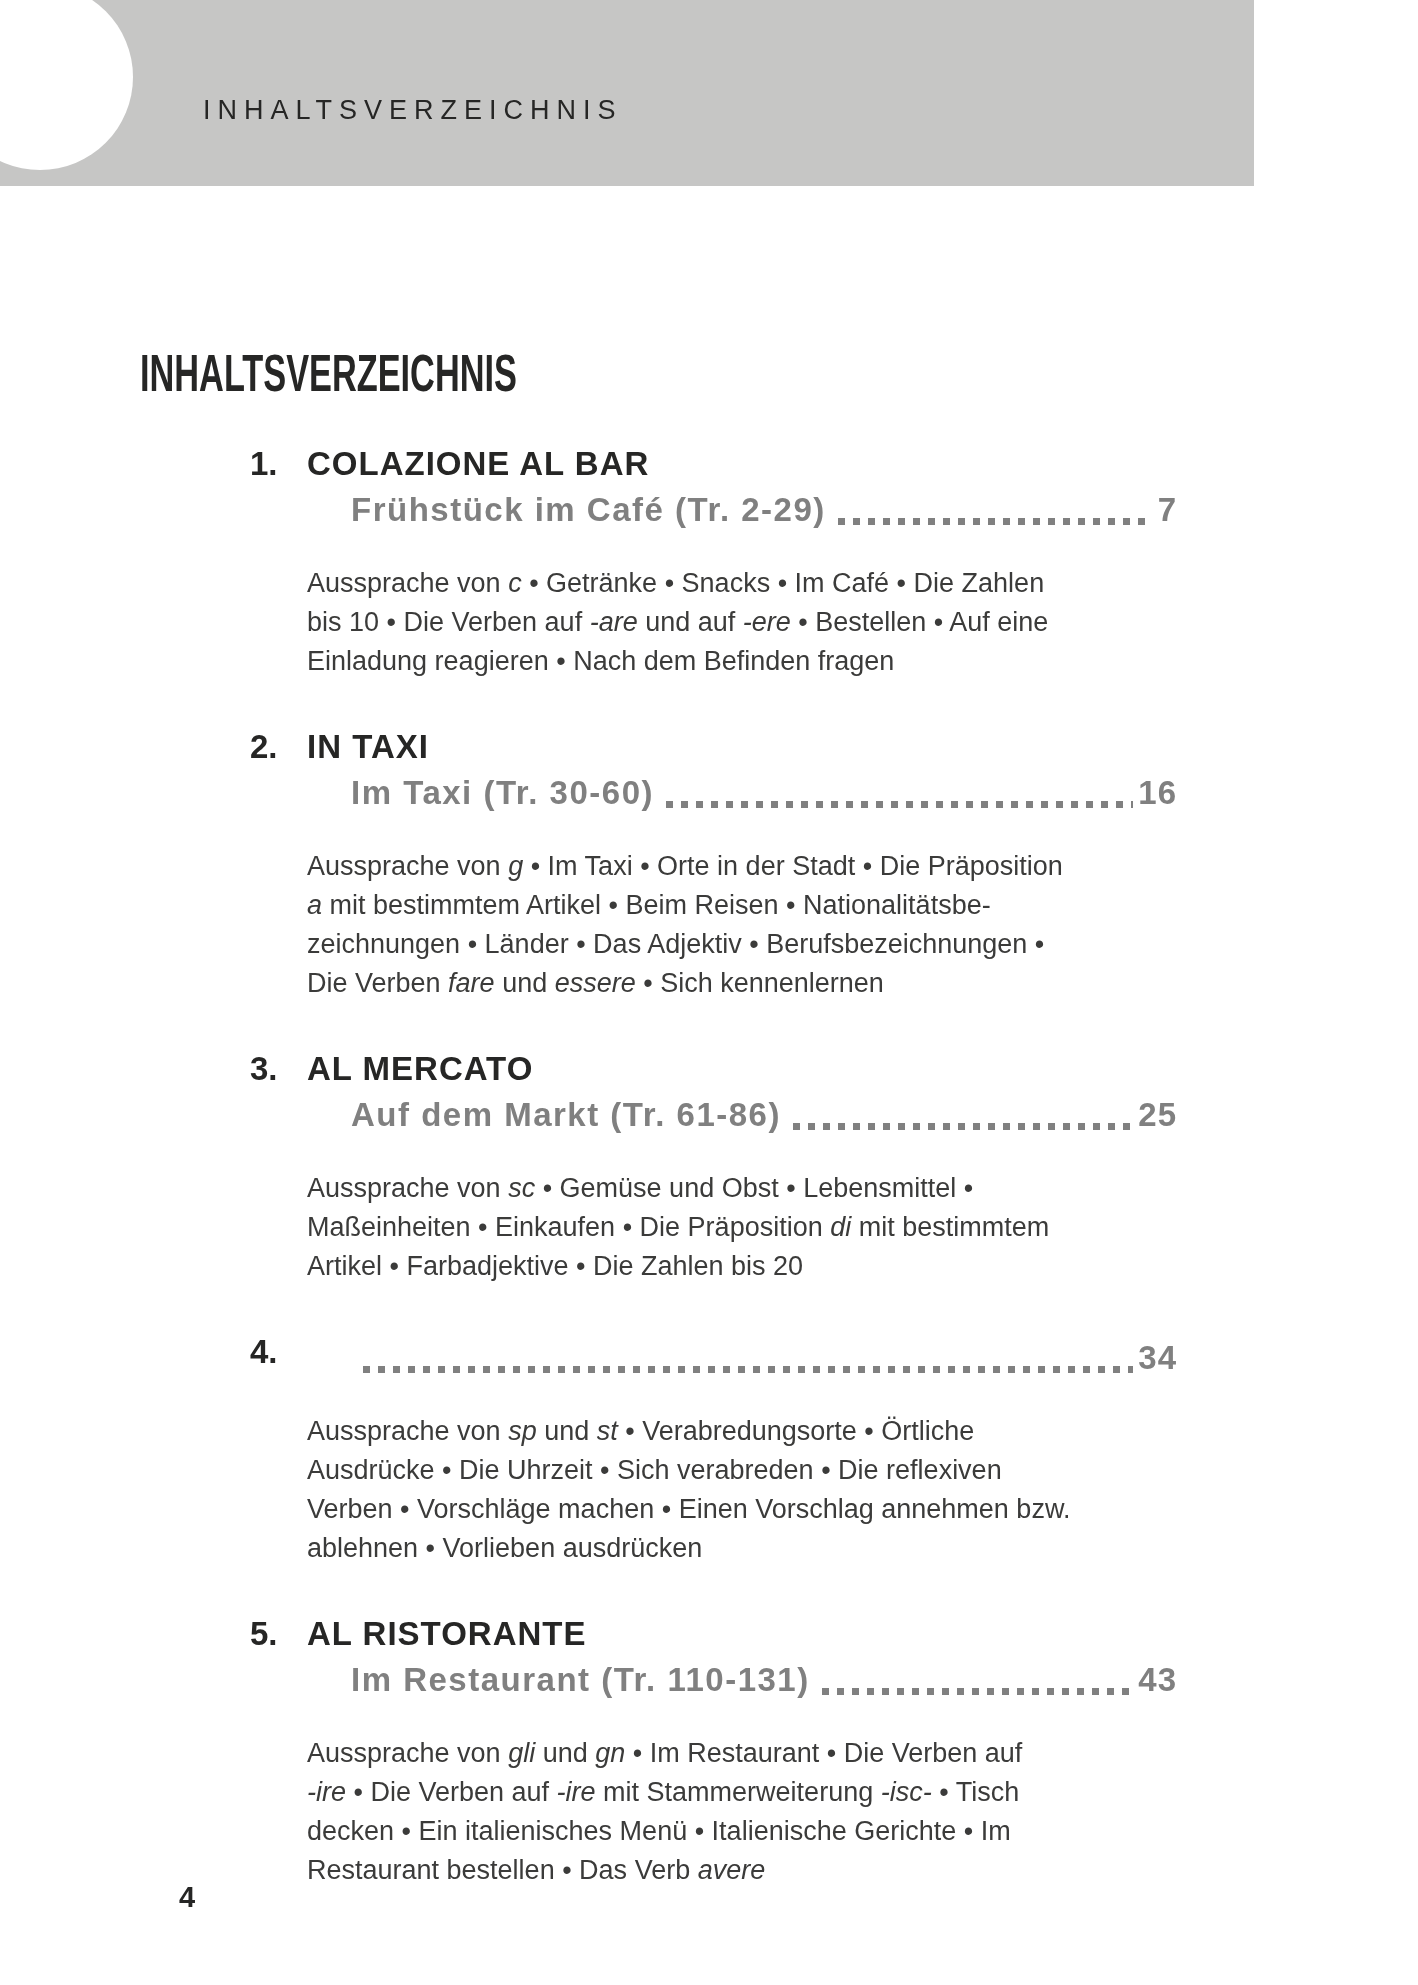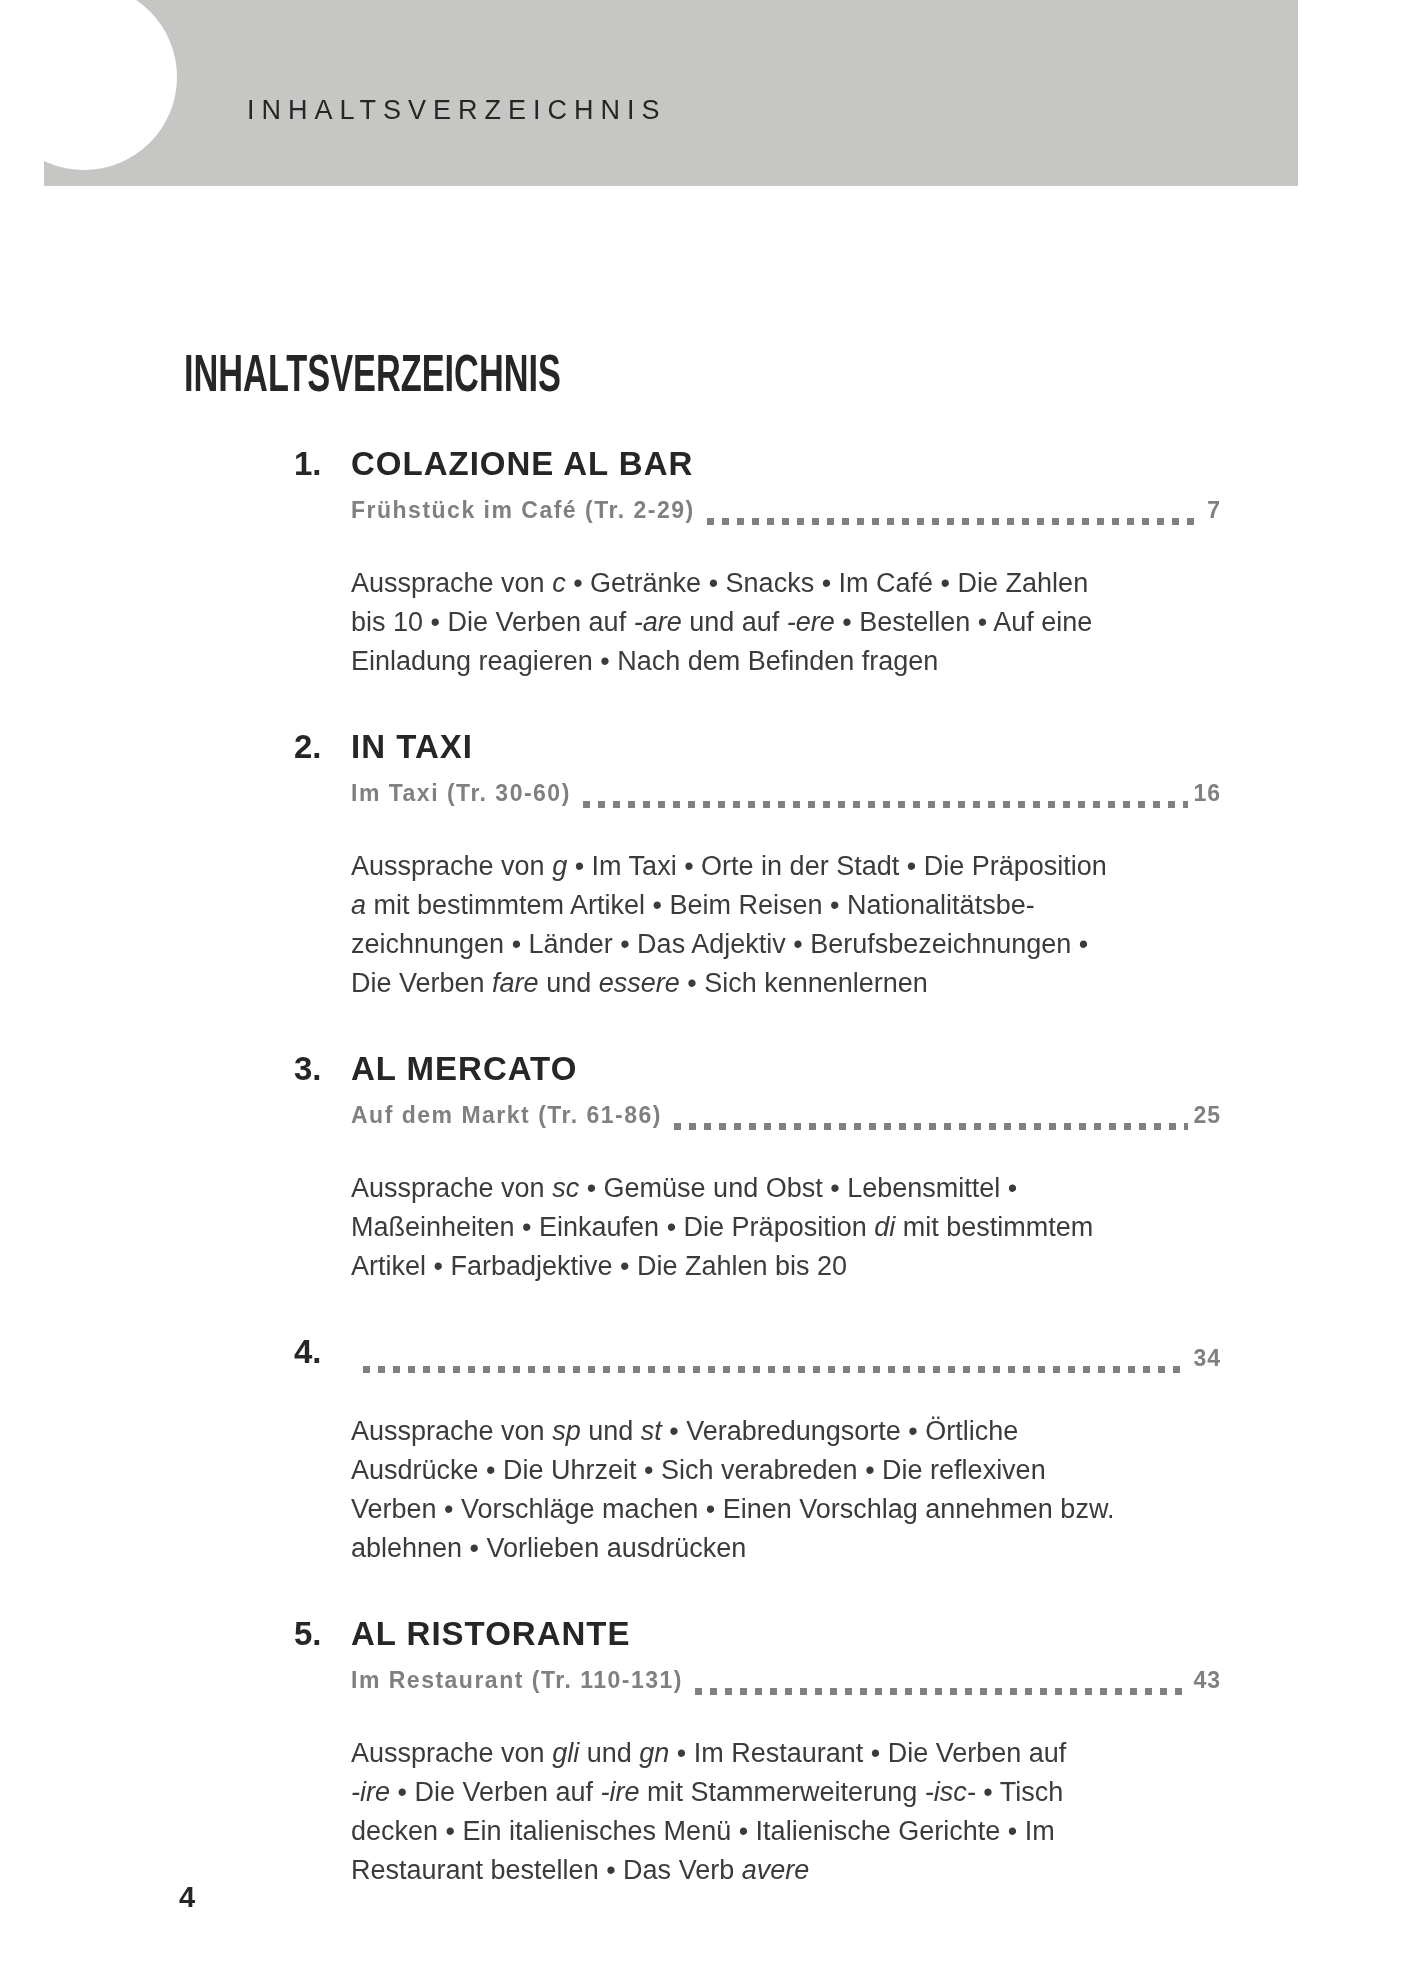--- a/index.html
+++ b/index.html
@@ -2,21 +2,20 @@
 <html lang="de" style="--band: #c6c6c5; --ink: #262625; --gray: #808080; --text: #3b3b3a;"><head>
 <meta charset="utf-8">
 <style>
   html,body{margin:0;padding:0;background:#ffffff;}
   .page{
     position:relative;
     width:1254px;height:1985px;
     background:#ffffff;
     font-family:"Liberation Sans","DejaVu Sans",sans-serif;
     overflow:hidden;
-    padding-left:44px;
   }
   
   .header-band{
     position:relative;height:186px;
     background:var(--band,#c6c6c5);
     overflow:hidden;
   }
   .header-circle{
     position:absolute;left:-53px;top:-16px;
     width:186px;height:186px;border-radius:50%;
@@ -48,22 +47,23 @@
   }
   .entry-title{
     grid-column:2;
     font-size:33px;line-height:40px;font-weight:700;
     letter-spacing:1px;color:var(--ink,#262625);
     white-space:nowrap;
   }
   .subtitle-row{
     grid-column:2;display:flex;align-items:baseline;
     margin-top:6px;
-    font-size:23px;line-height:40px;font-weight:700;
+    font-size:33px;line-height:40px;font-weight:700;
     color:var(--gray,#808080);
+    margin-left:44px;
   }
   .subtitle-text{flex:0 0 auto;letter-spacing:1.5px;white-space:nowrap;}
   .dot-leader{
     flex:1 1 auto;align-self:flex-end;
     height:7px;margin:0 5px 5px 12px;
     background-image:repeating-linear-gradient(
       to right,var(--gray,#808080) 0 7px,transparent 7px 15px);
   }
   .subtitle-page{flex:0 0 auto;letter-spacing:1px;}
   .entry-desc{

